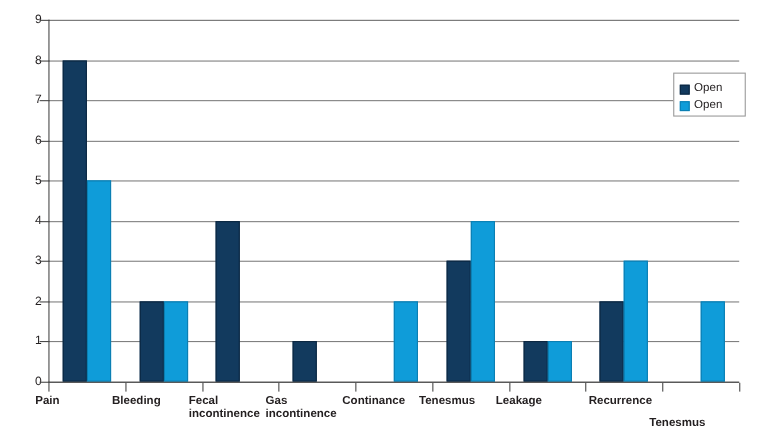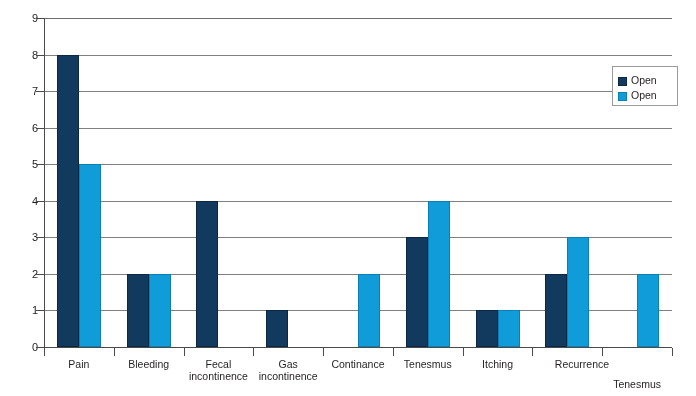--- a/index.html
+++ b/index.html
@@ -102,26 +102,26 @@
   .x-tickmark {
     position: absolute;
     top: 348px;
     width: 1px;
     height: 8px;
     background: #4a4a4a;
   }
   .x-label {
     position: absolute;
     top: 358px;
-    text-align: center;
     font-size: 10.5px;
     line-height: 12px;
     color: #231f20;
     transform: translateX(-50%);
     white-space: pre-line;
+    font-weight: bold;
   }
 
   
   .legend {
     position: absolute;
     left: 612px;
     top: 66px;
     width: 66px;
     height: 40px;
     background: #ffffff;
@@ -249,21 +249,21 @@
     </div>
   <div id="x-labels">
       <div class="x-label" style="left: 78.8889px; width: 93.7778px;">Pain</div>
       <div class="x-label" style="left: 148.667px; width: 93.7778px;">Bleeding</div>
       <div class="x-label" style="left: 218.444px; width: 93.7778px;">Fecal
 incontinence</div>
       <div class="x-label" style="left: 288.222px; width: 93.7778px;">Gas
 incontinence</div>
       <div class="x-label" style="left: 358px; width: 93.7778px;">Continance</div>
       <div class="x-label" style="left: 427.778px; width: 93.7778px;">Tenesmus</div>
-      <div class="x-label" style="left: 497.556px; width: 93.7778px;">Itching</div>
+      <div class="x-label" style="left: 497.556px; width: 93.7778px;">Leakage</div>
       <div class="x-label" style="left: 582px; width: 93.7778px;">Recurrence</div>
       <div class="x-label" style="left: 637.111px; width: 93.7778px; margin-top: 20px;">Tenesmus</div>
     </div>
 
   <div class="legend">
     <div class="legend-row">
       <span class="legend-swatch open"></span>
       <span class="legend-label">Open</span>
     </div>
     <div class="legend-row">

